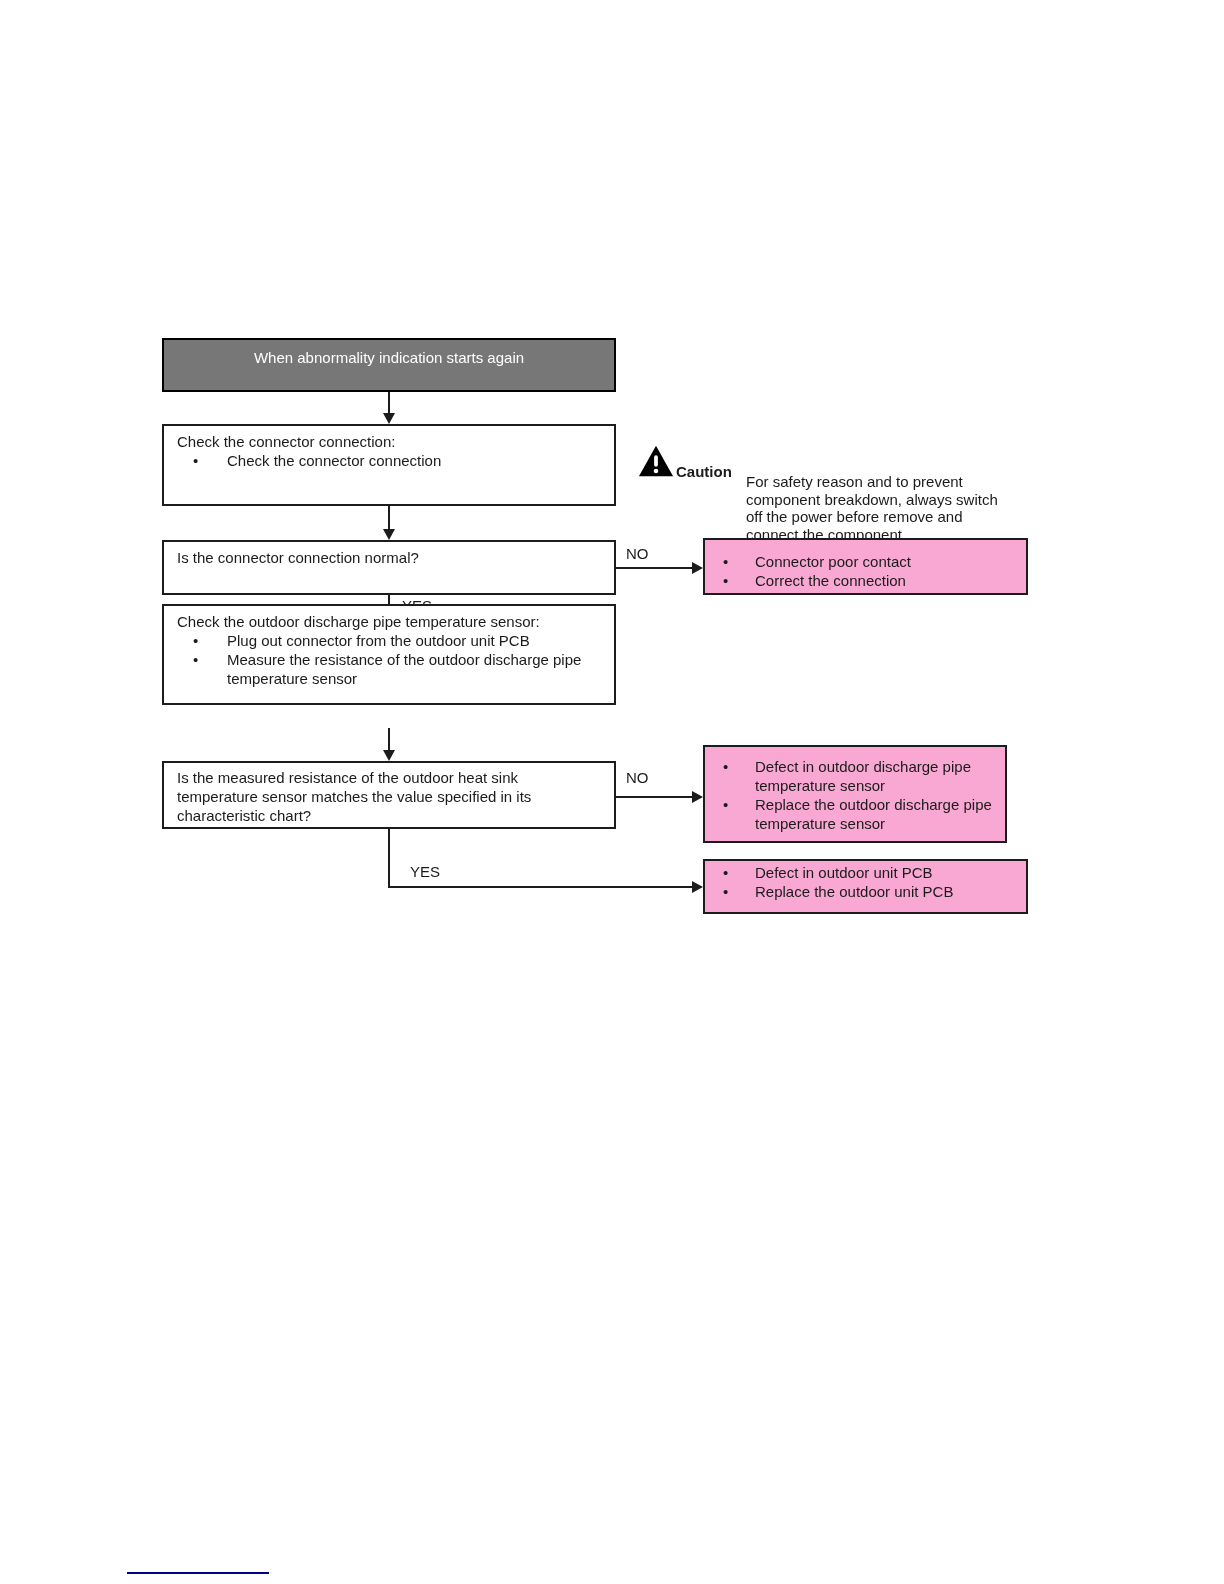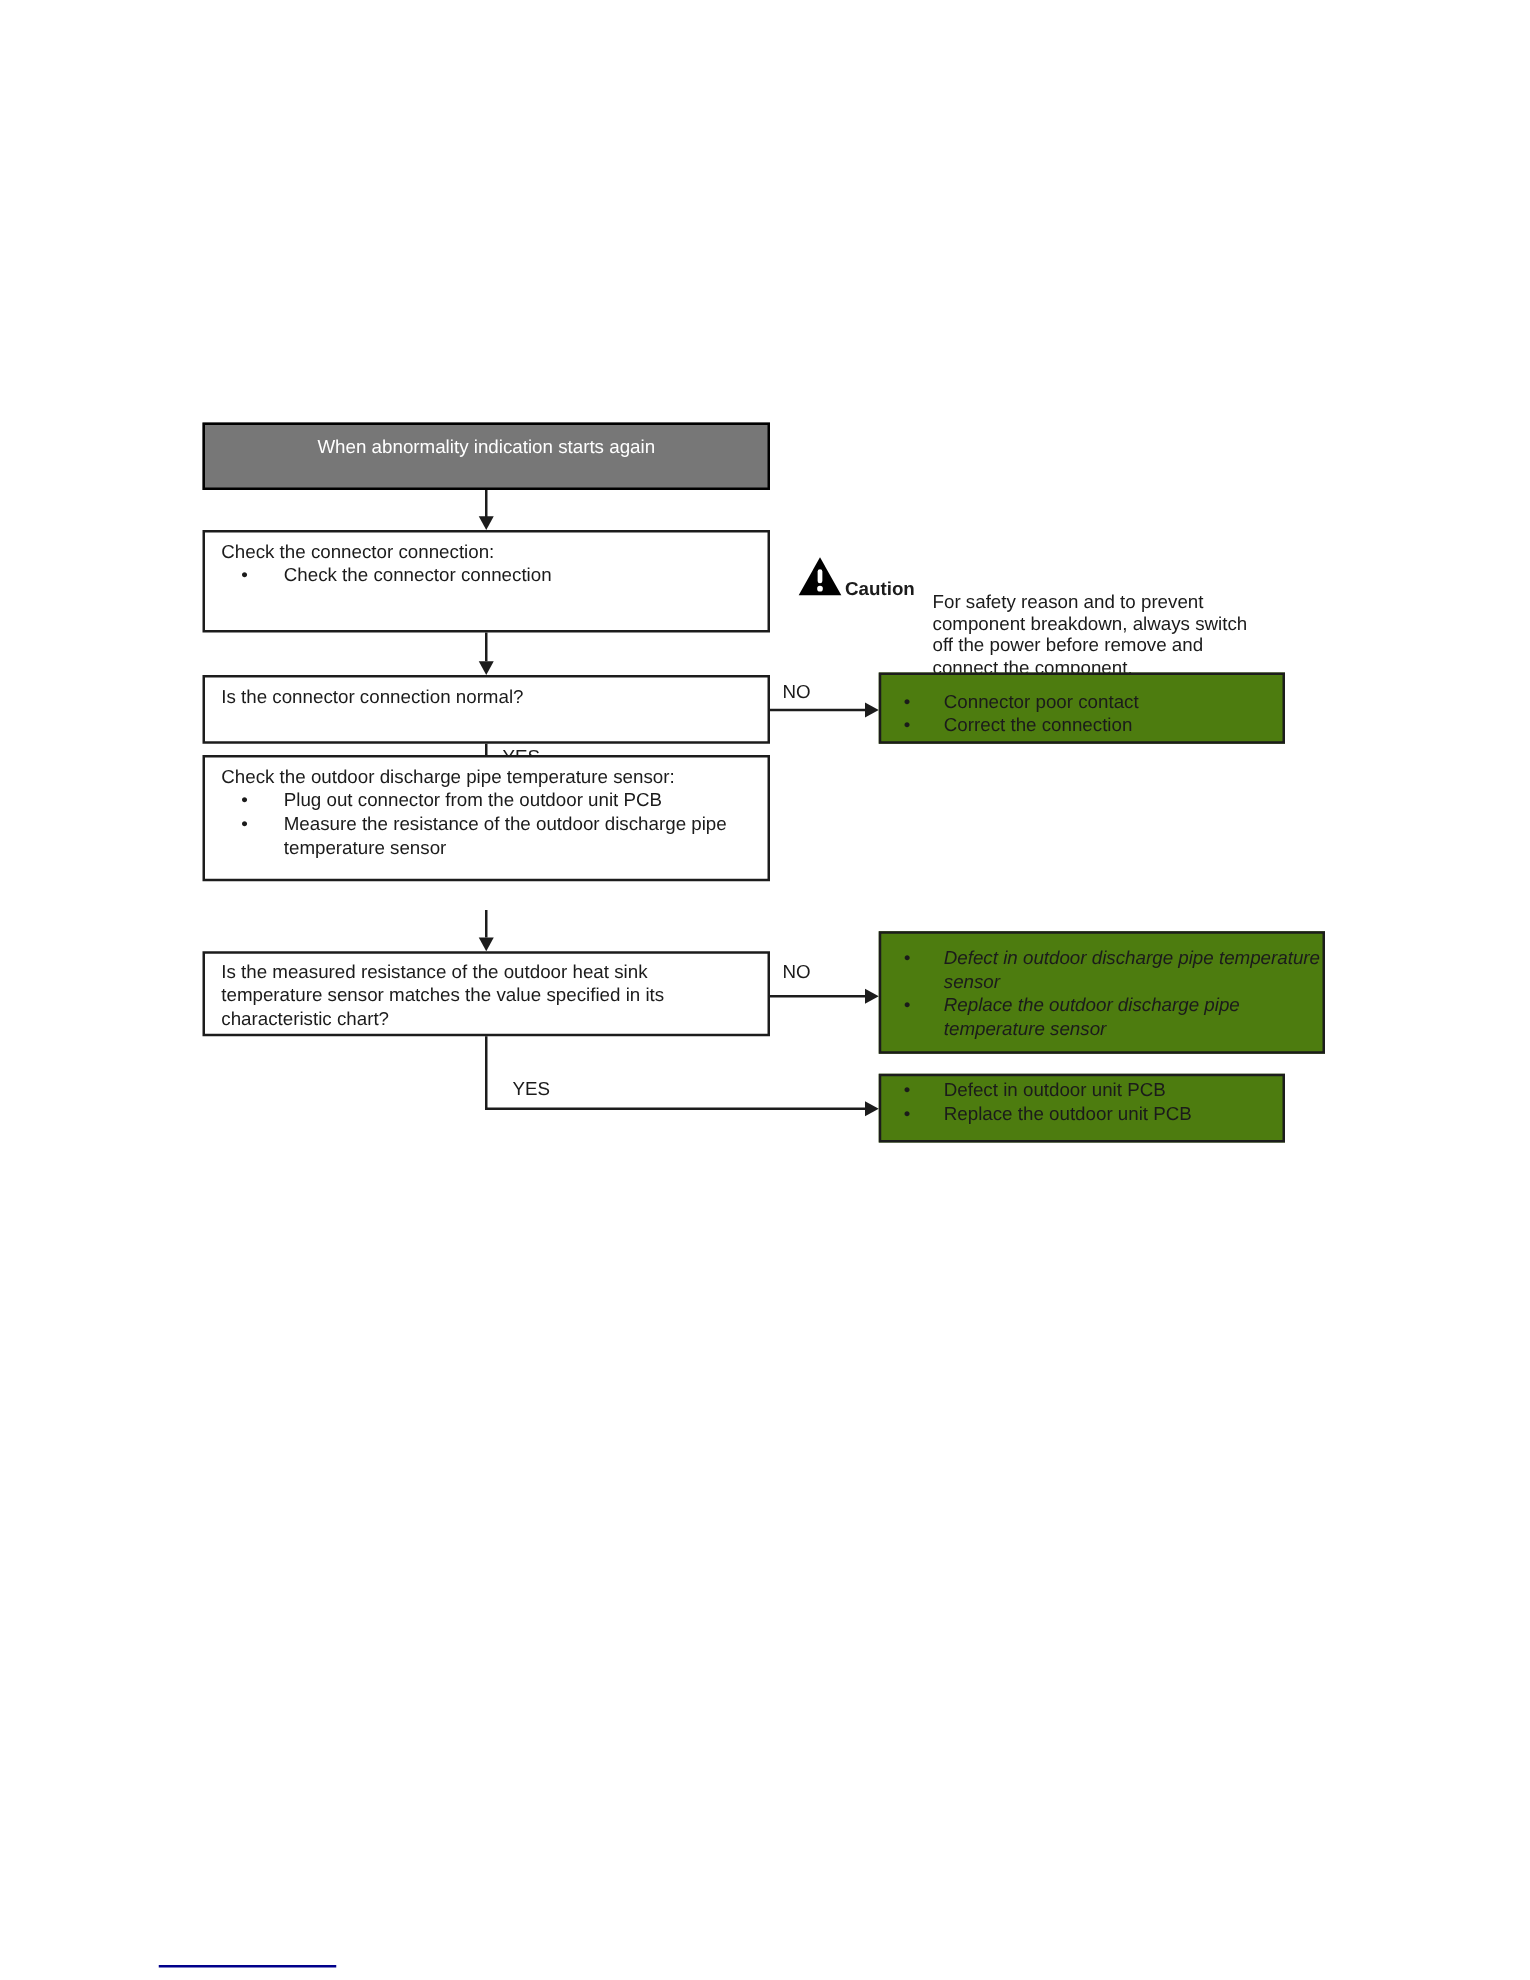--- a/index.html
+++ b/index.html
@@ -1,41 +1,41 @@
 <!DOCTYPE html>
 <html><head>
 <meta charset="utf-8">
 <style>
   html,body{margin:0;padding:0;background:#fff;}
   #page{position:relative;width:1224px;height:1584px;background:#ffffff;overflow:hidden;
         font-family:"Liberation Sans",sans-serif;color:#1b1b1b;}
   .box{position:absolute;box-sizing:border-box;border:2px solid #1c1c1c;background:#ffffff;
        font-size:15px;line-height:19px;}
   .box.dark{background:#777777;border-color:#000;color:#ffffff;text-align:center;padding-top:8px;}
-  .box.gray{background:#4d7c0f;}
+  .box.gray{background:#f9a8d4;}
   .pad{padding:6px 14px 6px 13px;}
   ul.bullets{margin:0;padding:0;list-style:none;}
   ul.bullets li{position:relative;padding-left:50px;}
   ul.bullets li::before{content:"\2022";position:absolute;left:16px;}
   .gray ul.bullets li::before{left:18px;}
   .vline{position:absolute;width:2px;background:#1c1c1c;}
   .hline{position:absolute;height:2px;background:#1c1c1c;}
   .head-down{position:absolute;width:0;height:0;border-left:6px solid transparent;
              border-right:6px solid transparent;border-top:11px solid #1c1c1c;}
   .head-right{position:absolute;width:0;height:0;border-top:6px solid transparent;
               border-bottom:6px solid transparent;border-left:11px solid #1c1c1c;}
   .lbl{position:absolute;font-size:15px;line-height:15px;}
   
   #start-node{left:162px;top:338px;width:454px;height:54px;}
   #check-connector-node{left:162px;top:424px;width:454px;height:82px;}
   #q-connector-node{left:162px;top:540px;width:454px;height:55px;}
   #check-sensor-node{left:162px;top:604px;width:454px;height:101px;}
   #q-resistance-node{left:162px;top:761px;width:454px;height:68px;padding-top:5px;}
   #result-connector-node{left:703px;top:538px;width:325px;height:57px;padding-top:12px;}
-  #result-sensor-node{left:703px;top:745px;width:357px;height:98px;padding-top:10px;font-style:italic;}
+  #result-sensor-node{left:703px;top:745px;width:304px;height:98px;padding-top:10px;}
   #result-pcb-node{left:703px;top:859px;width:325px;height:55px;padding-top:2px;}
   
   #a1-line{left:388px;top:392px;height:22px;} #a1-head{left:383px;top:413px;}
   #a2-line{left:388px;top:506px;height:23px;} #a2-head{left:383px;top:529px;}
   #a3-line{left:388px;top:595px;height:21px;} #a3-head{left:383px;top:616px;}
   #a4-line{left:388px;top:728px;height:22px;} #a4-head{left:383px;top:750px;}
   #no1-line{left:616px;top:567px;width:76px;} #no1-head{left:692px;top:562px;}
   #no2-line{left:616px;top:796px;width:76px;} #no2-head{left:692px;top:791px;}
   #yes2-vline{left:388px;top:829px;height:59px;}
   #yes2-hline{left:388px;top:886px;width:304px;} #yes2-head{left:692px;top:881px;}

